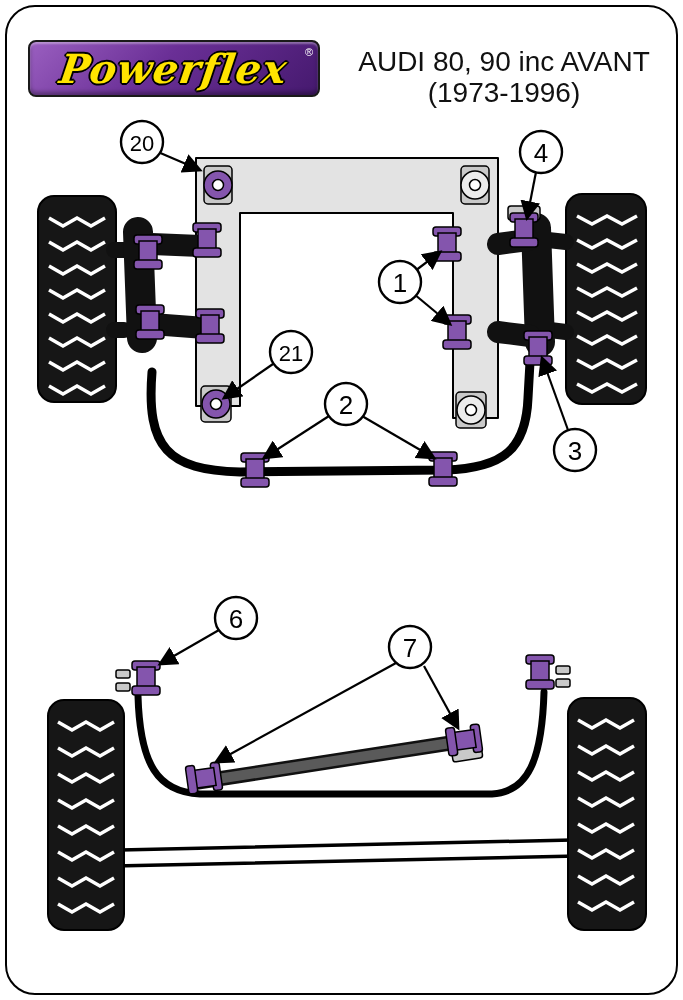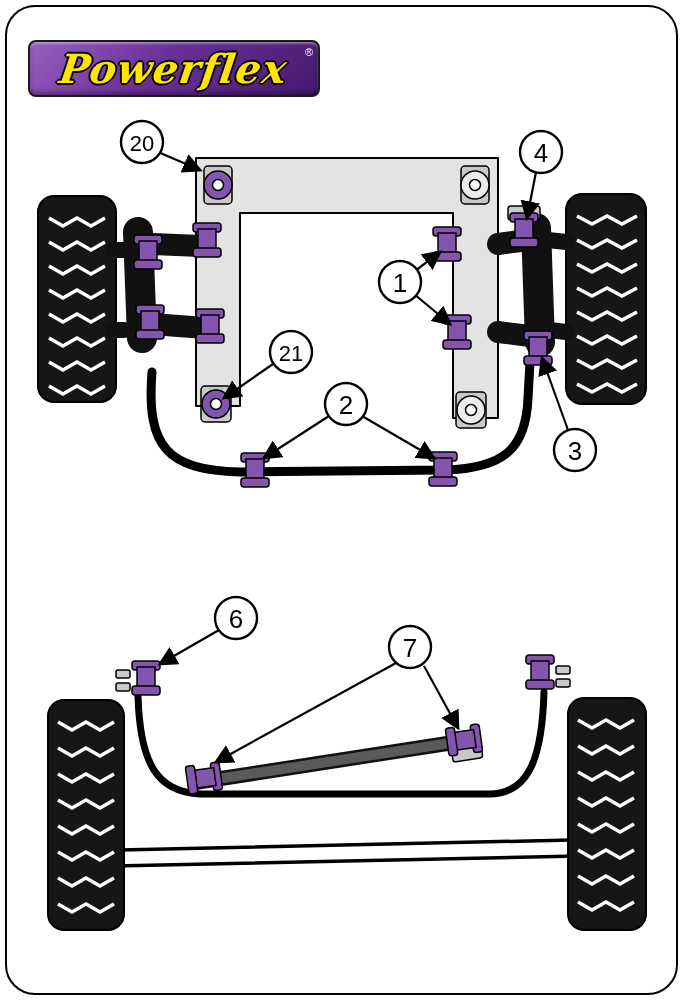--- a/index.html
+++ b/index.html
@@ -57,20 +57,24 @@
 <body>
 
 <div class="page">
   <div class="frame"></div>
 
   <div class="logo">
     <span class="brand">Powerflex</span>
     <span class="reg">®</span>
   </div>
 
+  <div class="title">
+    <div>AUDI 80, 90 inc AVANT</div>
+    <div>(1973-1996)</div>
+  </div>
 
   <svg class="diagram" width="683" height="1000" viewBox="0 0 683 1000">
     <defs>
       <marker id="arrow" viewBox="0 0 10 10" refX="8.5" refY="5" markerWidth="9" markerHeight="9" orient="auto-start-reverse">
         <path d="M0,0 L10,5 L0,10 z" fill="#000"></path>
       </marker>
       <g id="spool">
         <rect x="-14" y="-17" width="28" height="9" rx="3"></rect>
         <rect x="-9" y="-11" width="18" height="22"></rect>
         <rect x="-14" y="8" width="28" height="9" rx="3"></rect>

